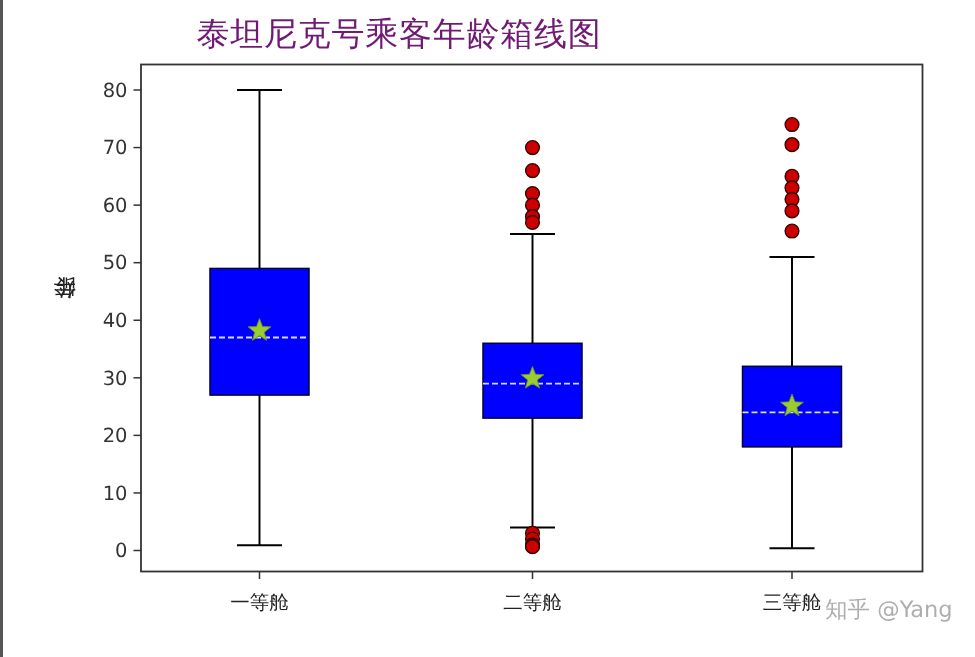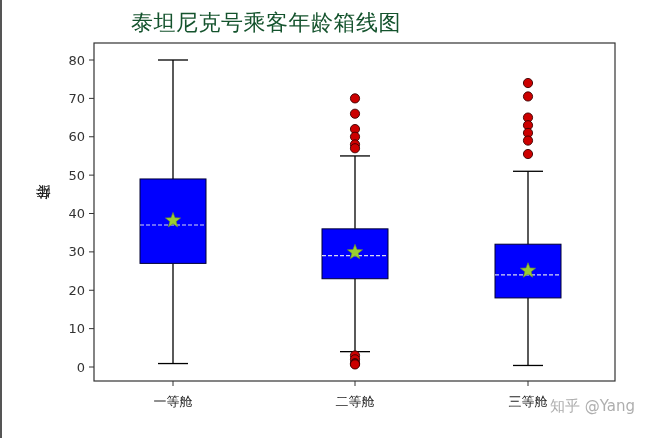--- a/index.html
+++ b/index.html
@@ -1,20 +1,20 @@
 <!DOCTYPE html>
 <html><head>
 <meta charset="utf-8">
 <style>
   html, body { margin: 0; padding: 0; background: #ffffff; }
   body { width: 650px; height: 438px; position: relative; overflow: hidden;
          font-family: "DejaVu Sans", "Liberation Sans", sans-serif; }
   .frame-left { position: absolute; left: 0; top: 0; width: 2px; height: 438px; background: #555; }
   .title { position: absolute; left: 0; width: 532px; top: 8px; text-align: center;
-           font-size: 22px; color: #14532d; letter-spacing: 0.5px; }
+           font-size: 22px; color: #701a75; letter-spacing: 0.5px; }
   .ylabel { position: absolute; left: 34px; top: 212px; font-size: 15px; color: #222;
             writing-mode: vertical-rl; transform: rotate(180deg); }
   svg { position: absolute; left: 0; top: 0; }
   .tick-label { font-size: 13px; fill: #333; font-family: "DejaVu Sans", sans-serif; }
   .cat-label { font-size: 13px; fill: #222; font-family: "DejaVu Sans", sans-serif; }
   .watermark { position: absolute; left: 550px; top: 397px; font-size: 15px; color: rgba(160,160,160,0.85); }
 </style>
 </head>
 <body>
 

